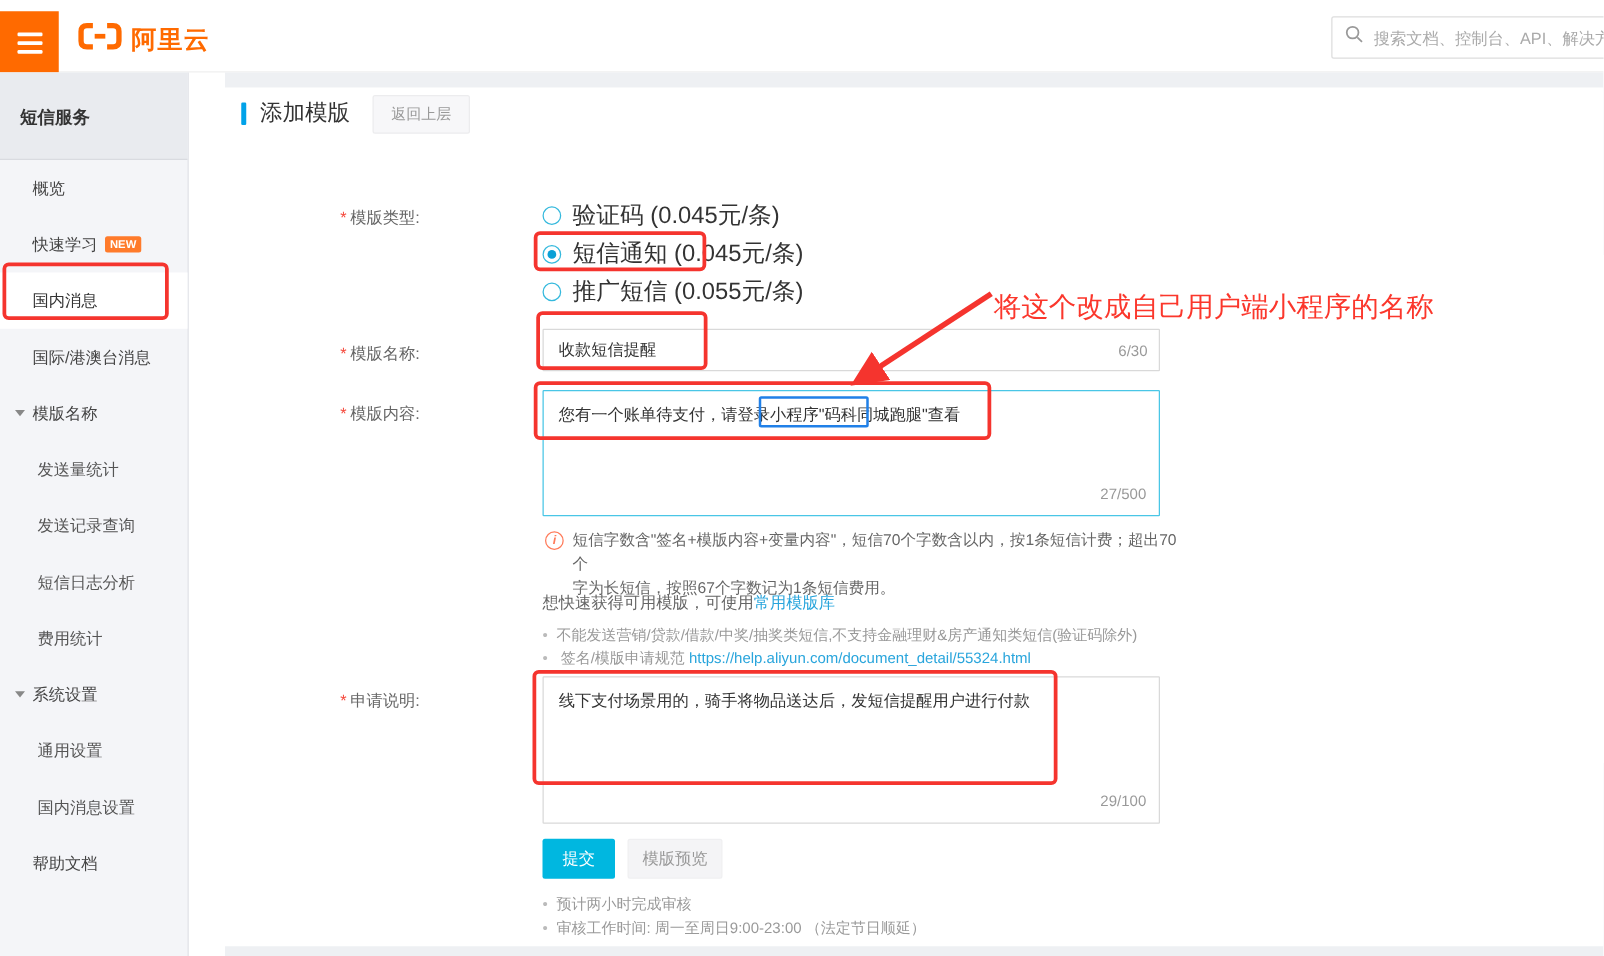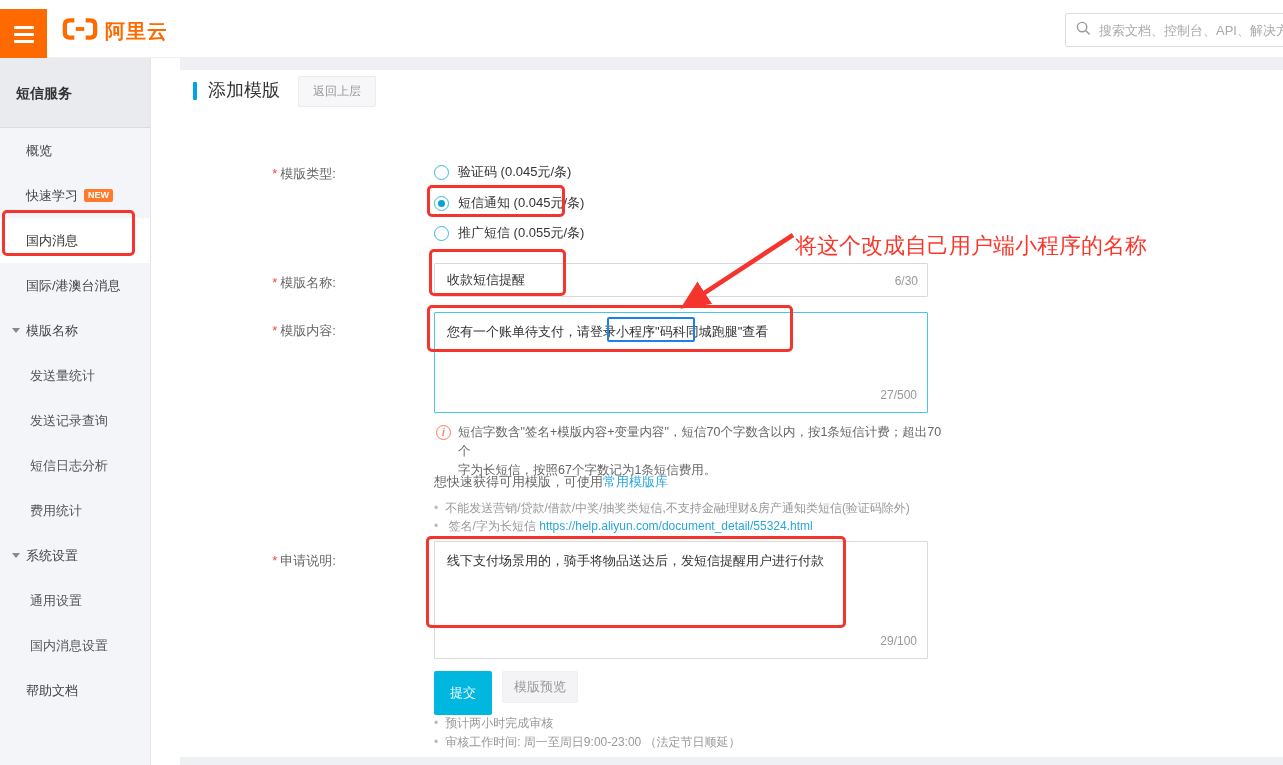--- a/index.html
+++ b/index.html
@@ -36,41 +36,41 @@
   .page-title { position:absolute; left:28px; top:8px; font-size:18px; color:#333; font-weight:500; }
   .back-btn { position:absolute; left:118px; top:6px; background:#f7f7f9; border:1px solid #ececee; color:#999; font-size:12px; padding:6px 14px; border-radius:2px; cursor:pointer; font-family:Liberation Mono, monospace; }
 
   .f-label { position:absolute; left:0; width:248px; text-align:center; font-size:13px; color:#666; }
   .req { color:#f5483b; margin-right:3px; }
 
   
   .radio-row { position:absolute; left:254px; display:flex; align-items:center; height:20px; cursor:pointer; }
   .radio-circle { width:15px; height:15px; border:1px solid #35b9dd; border-radius:50%; background:#fff; position:relative; flex:none; }
   .radio-row.checked .radio-circle::after { content:""; position:absolute; left:3px; top:3px; width:7px; height:7px; border-radius:50%; background:#0aa0d6; }
-  .radio-label { margin-left:9px; font-size:13px; color:#333; }
+  .radio-label { margin-left:9px; font-size:19px; color:#333; }
 
   
   .input-wrap { position:absolute; left:254px; width:494px; height:34px; }
   .input-wrap input { width:100%; height:100%; border:1px solid #d9d9d9; border-radius:1px; padding:0 48px 0 12px; font-size:13px; color:#333; outline:none; font-family:inherit; }
   .counter { position:absolute; right:10px; bottom:7px; font-size:12px; color:#999; }
   .input-wrap .counter { bottom:9px; }
 
   .textarea { position:absolute; left:254px; width:494px; background:#fff; border:1px solid #d9d9d9; border-radius:1px; padding:9px 12px; font-size:13px; color:#333; line-height:19px; }
   .textarea.focus { border-color:#49c6e6; }
 
   
   .info-icon { position:absolute; left:256px; width:15px; height:15px; border:1px solid #ff7a59; border-radius:50%; color:#ff7a59; font-size:10px; line-height:14px; text-align:center; font-style:italic; font-weight:bold; }
   .tip-text { position:absolute; left:278px; width:486px; font-size:12.5px; color:#666; line-height:19px; }
   .quick-line { position:absolute; left:254px; font-size:13px; color:#666; }
   .link { color:#29a5dc; text-decoration:none; cursor:pointer; }
   .bullet { position:absolute; left:254px; font-size:12px; color:#999; }
   .bullet::before { content:"•"; margin-right:7px; color:#bbb; }
 
   
-  .btn-submit { position:absolute; left:254px; top:601px; width:58px; height:44px; background:#00b7e0; color:#fff; border:none; border-radius:2px; font-size:13px; cursor:pointer; font-family:inherit; }
+  .btn-submit { position:absolute; left:254px; top:601px; width:58px; height:32px; background:#00b7e0; color:#fff; border:none; border-radius:2px; font-size:13px; cursor:pointer; font-family:inherit; }
   .btn-preview { position:absolute; left:322px; top:601px; width:76px; height:32px; background:#f4f4f6; color:#999; border:1px solid #efeff1; border-radius:2px; font-size:13px; cursor:pointer; font-family:inherit; }
 
   
   .ann { position:absolute; pointer-events:none; }
   .ann-rect { border:3px solid #f5342e; border-radius:5px; }
   .ann-rect-blue { border:2px solid #2080e8; border-radius:2px; }
   .ann-note { left:795px; top:219px; color:#fb372c; font-size:22px; font-weight:500; white-space:nowrap;margin-top:12px; }
   .arrow-svg { position:absolute; left:0; top:0; width:1283px; height:765px; pointer-events:none; }
 </style>
 </head>
@@ -158,21 +158,21 @@
       <div class="info-icon" style="top:355px;">i</div>
       <div class="tip-text" style="top:353px;">
         <div>短信字数含"签名+模版内容+变量内容"，短信70个字数含以内，按1条短信计费；超出70个</div>
         <div>字为长短信，按照67个字数记为1条短信费用。</div>
       </div>
       <div class="quick-line" style="top:403px;">
         <span>想快速获得可用模版，可使用</span><a class="link">常用模版库</a>
       </div>
       <div class="bullet" style="top:430px;">不能发送营销/贷款/借款/中奖/抽奖类短信,不支持金融理财&amp;房产通知类短信(验证码除外)</div>
       <div class="bullet" style="top:448px;">
-        <span>签名/字为长短信 </span><a class="link">https://help.aliyun.com/document_detail/55324.html</a>
+        <span>签名/模版申请规范 </span><a class="link">https://help.aliyun.com/document_detail/55324.html</a>
       </div>
 
       <div class="f-label" style="top:482px;"><span class="req">*</span><span>申请说明:</span></div>
       <div class="textarea" style="top:471px; height:118px;">
         <span>线下支付场景用的，骑手将物品送达后，发短信提醒用户进行付款</span>
         <span class="counter">29/100</span>
       </div>
 
       <button class="btn-submit">提交</button>
       <button class="btn-preview">模版预览</button>

